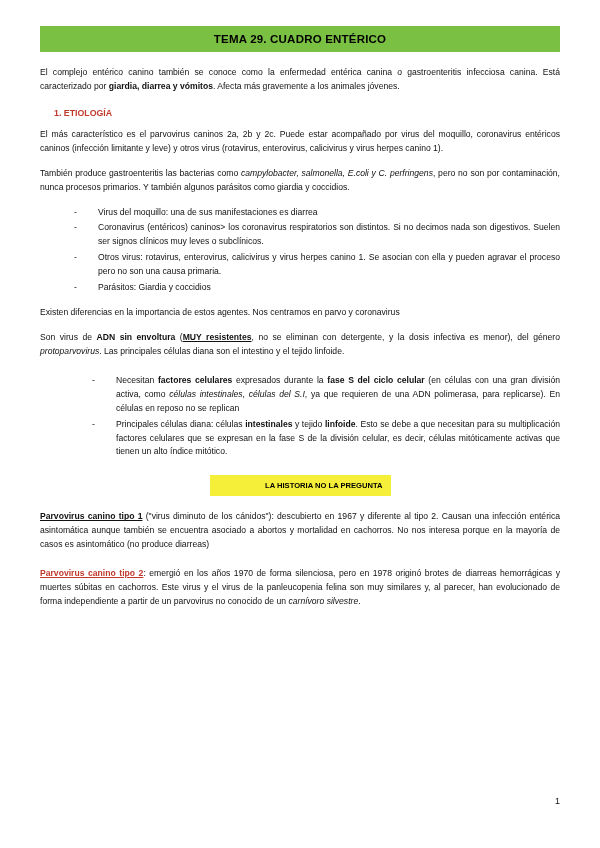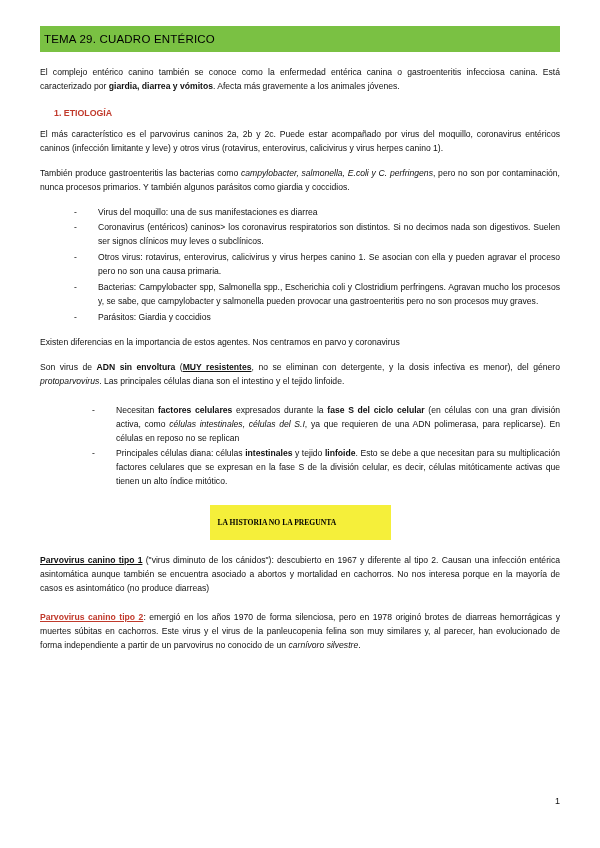--- a/index.html
+++ b/index.html
@@ -18,22 +18,22 @@
   .page {
     width: 600px;
     height: 848px;
     box-sizing: border-box;
     padding: 26px 40px 20px 40px;
     position: relative;
   }
   .title-bar {
     background: #7ac143;
     color: #000000;
-    text-align: left;
-    font-weight: normal;
+    text-align: center;
+    font-weight: bold;
     font-size: 11.5px;
     letter-spacing: 0.2px;
     padding: 7px 4px 7px 4px;
     margin-bottom: 14px;
   }
   p {
     margin: 0 0 11px 0;
     font-size: 8.6px;
     line-height: 1.62;
     text-align: justify;
@@ -73,25 +73,24 @@
     padding-left: 46px;
   }
   b { font-weight: bold; }
   i { font-style: italic; }
   u { text-decoration: underline; }
   .callout {
     background: #f5ef3a;
     color: #000000;
     font-weight: bold;
     font-size: 7.6px;
-    text-align: left;
-    padding: 13px 8px;
+    text-align: right;
+    padding: 6px 8px;
     margin: 16px auto 14px auto;
     width: 165px;
-    font-family: Liberation Serif, serif;
   }
   .red-underline {
     color: #c0392b;
     text-decoration: underline;
     font-weight: bold;
   }
   .black-underline {
     text-decoration: underline;
     font-weight: bold;
   }
@@ -116,21 +115,20 @@
   <div class="section-head">1. ETIOLOGÍA</div>
 
   <p>El más característico es el parvovirus caninos 2a, 2b y 2c. Puede estar acompañado por virus del moquillo, coronavirus entéricos caninos (infección limitante y leve) y otros virus (rotavirus, enterovirus, calicivirus y virus herpes canino 1).</p>
 
   <p><span>También produce gastroenteritis las bacterias como </span><i>campylobacter, salmonella, E.coli y C. perfringens</i><span>, pero no son por contaminación, nunca procesos primarios. Y también algunos parásitos como giardia y coccidios.</span></p>
 
   <ul class="dashlist">
     <li>Virus del moquillo: una de sus manifestaciones es diarrea</li>
     <li>Coronavirus (entéricos) caninos&gt; los coronavirus respiratorios son distintos. Si no decimos nada son digestivos. Suelen ser signos clínicos muy leves o subclínicos.</li>
     <li>Otros virus: rotavirus, enterovirus, calicivirus y virus herpes canino 1. Se asocian con ella y pueden agravar el proceso pero no son una causa primaria.</li>
-    <li>Bacterias: Campylobacter spp, Salmonella spp., Escherichia coli y Clostridium perfringens. Agravan mucho los procesos y, se sabe, que campylobacter y salmonella pueden provocar una gastroenteritis pero no son procesos muy graves.</li>
     <li>Parásitos: Giardia y coccidios</li>
   </ul>
 
   <p>Existen diferencias en la importancia de estos agentes. Nos centramos en parvo y coronavirus</p>
 
 
   <p><span>Son virus de </span><b>ADN sin envoltura</b><span> (</span><b><u>MUY resistentes</u></b><span>, no se eliminan con detergente, y la dosis infectiva es menor), del género </span><i>protoparvovirus</i><span>. Las principales células diana son el intestino y el tejido linfoide.</span></p>
 
   <div class="spacer-sm"></div>
 

